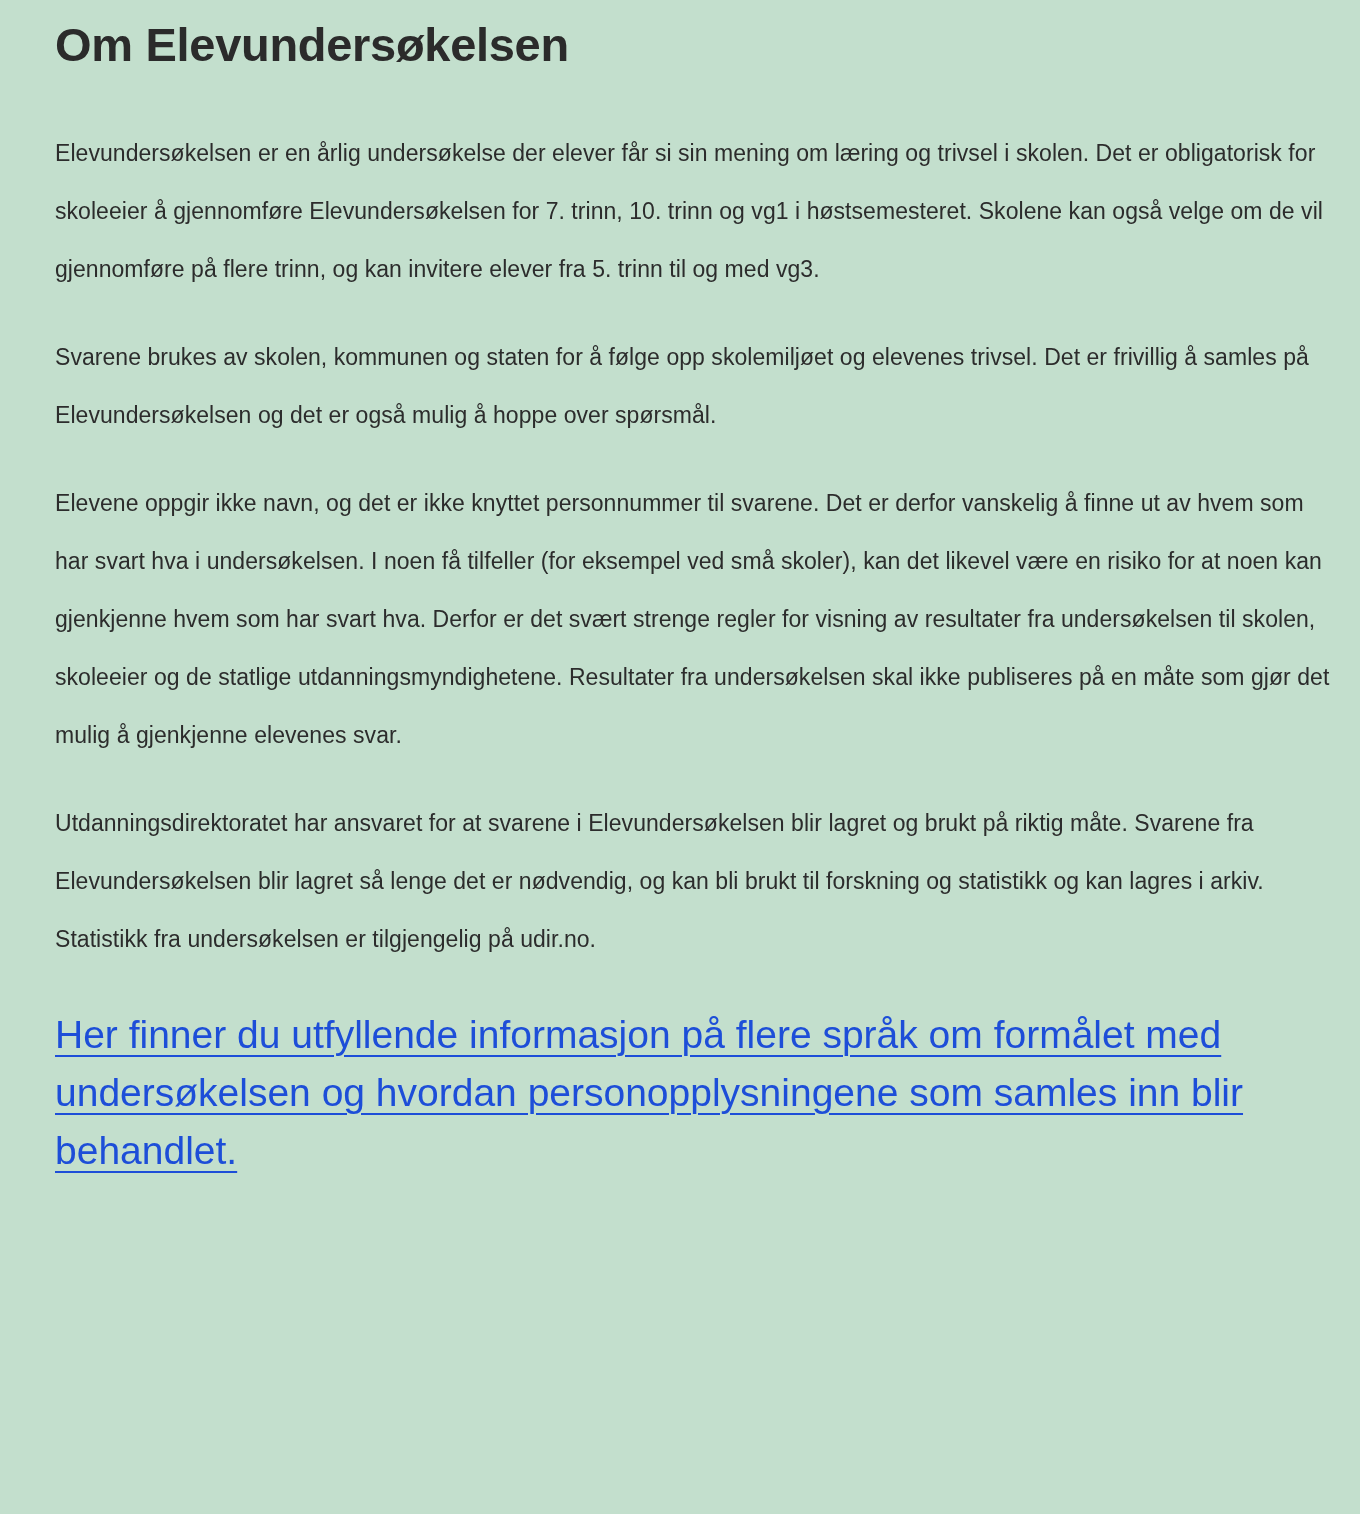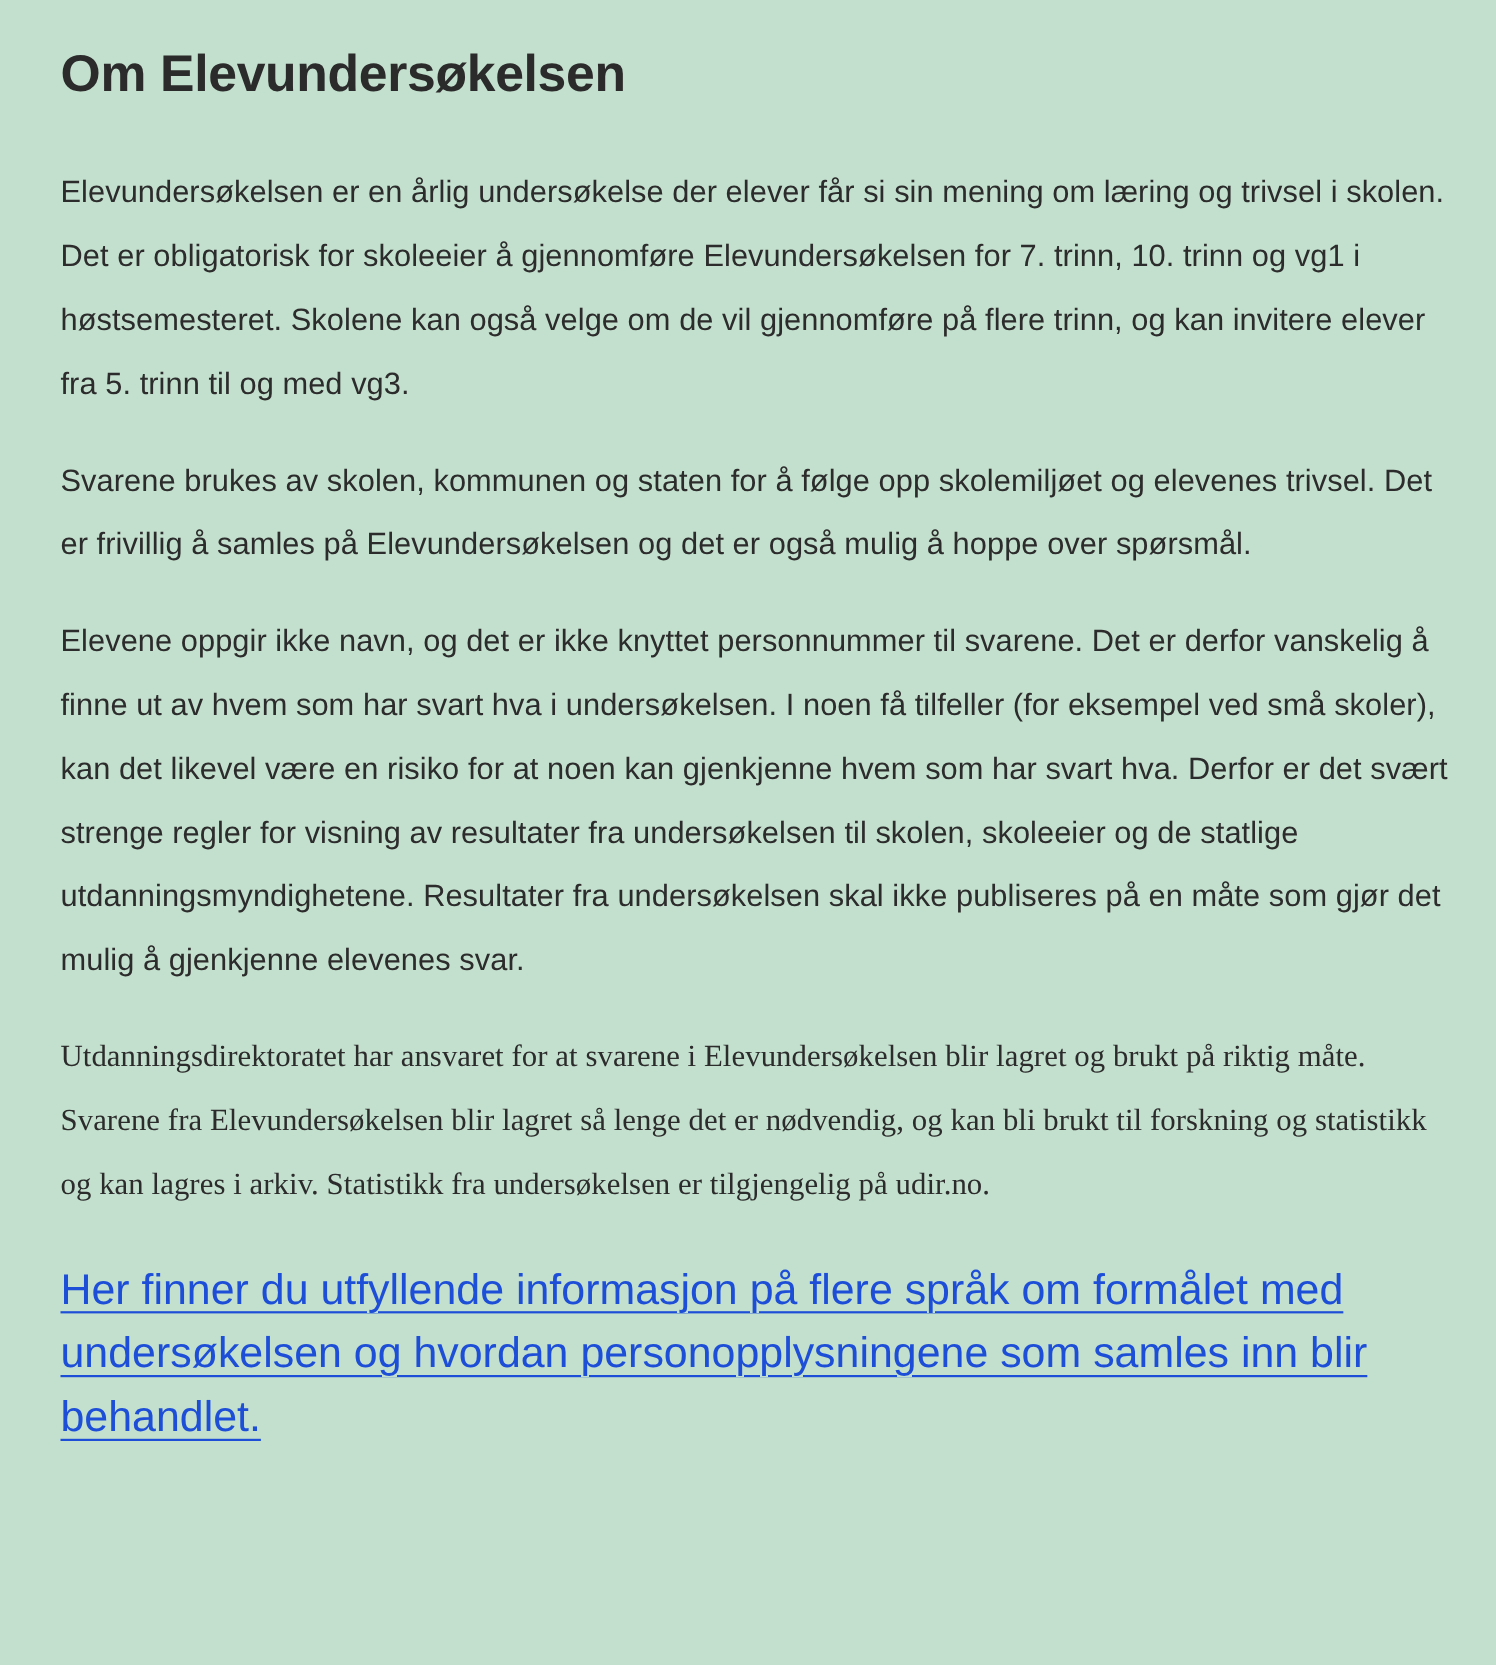--- a/index.html
+++ b/index.html
@@ -12,42 +12,41 @@
     height: 1514px;
     background: #c3dfcd;
     font-family: "Liberation Sans", "DejaVu Sans", sans-serif;
     color: #2c2c2c;
     overflow: hidden;
   }
   .page {
     box-sizing: border-box;
     width: 1360px;
     height: 1514px;
-    padding: 40px 30px 0 55px;
+    padding: 18px 30px 0 55px;
     background: #c3dfcd;
   }
   .page-title {
     font-size: 47px;
     font-weight: 700;
     line-height: 1.14;
     letter-spacing: -0.3px;
     margin: 0 0 52px 0;
     color: #2b2b2b;
   }
   .body-text {
-    font-size: 28px;
+    font-size: 23px;
     line-height: 58px;
     margin: 0 0 30px 0;
     color: #2c2c2c;
     max-width: 1275px;
     letter-spacing: 0.05px;
   }
   .body-text:last-of-type {
     margin-bottom: 0;
-    font-family: Liberation Serif, serif;
   }
   .content-link {
     display: inline;
     font-size: 39px;
     line-height: 58px;
     color: #1d4ed8;
     text-decoration: underline;
     text-decoration-thickness: 2px;
     text-underline-offset: 7px;
     max-width: 1275px;

